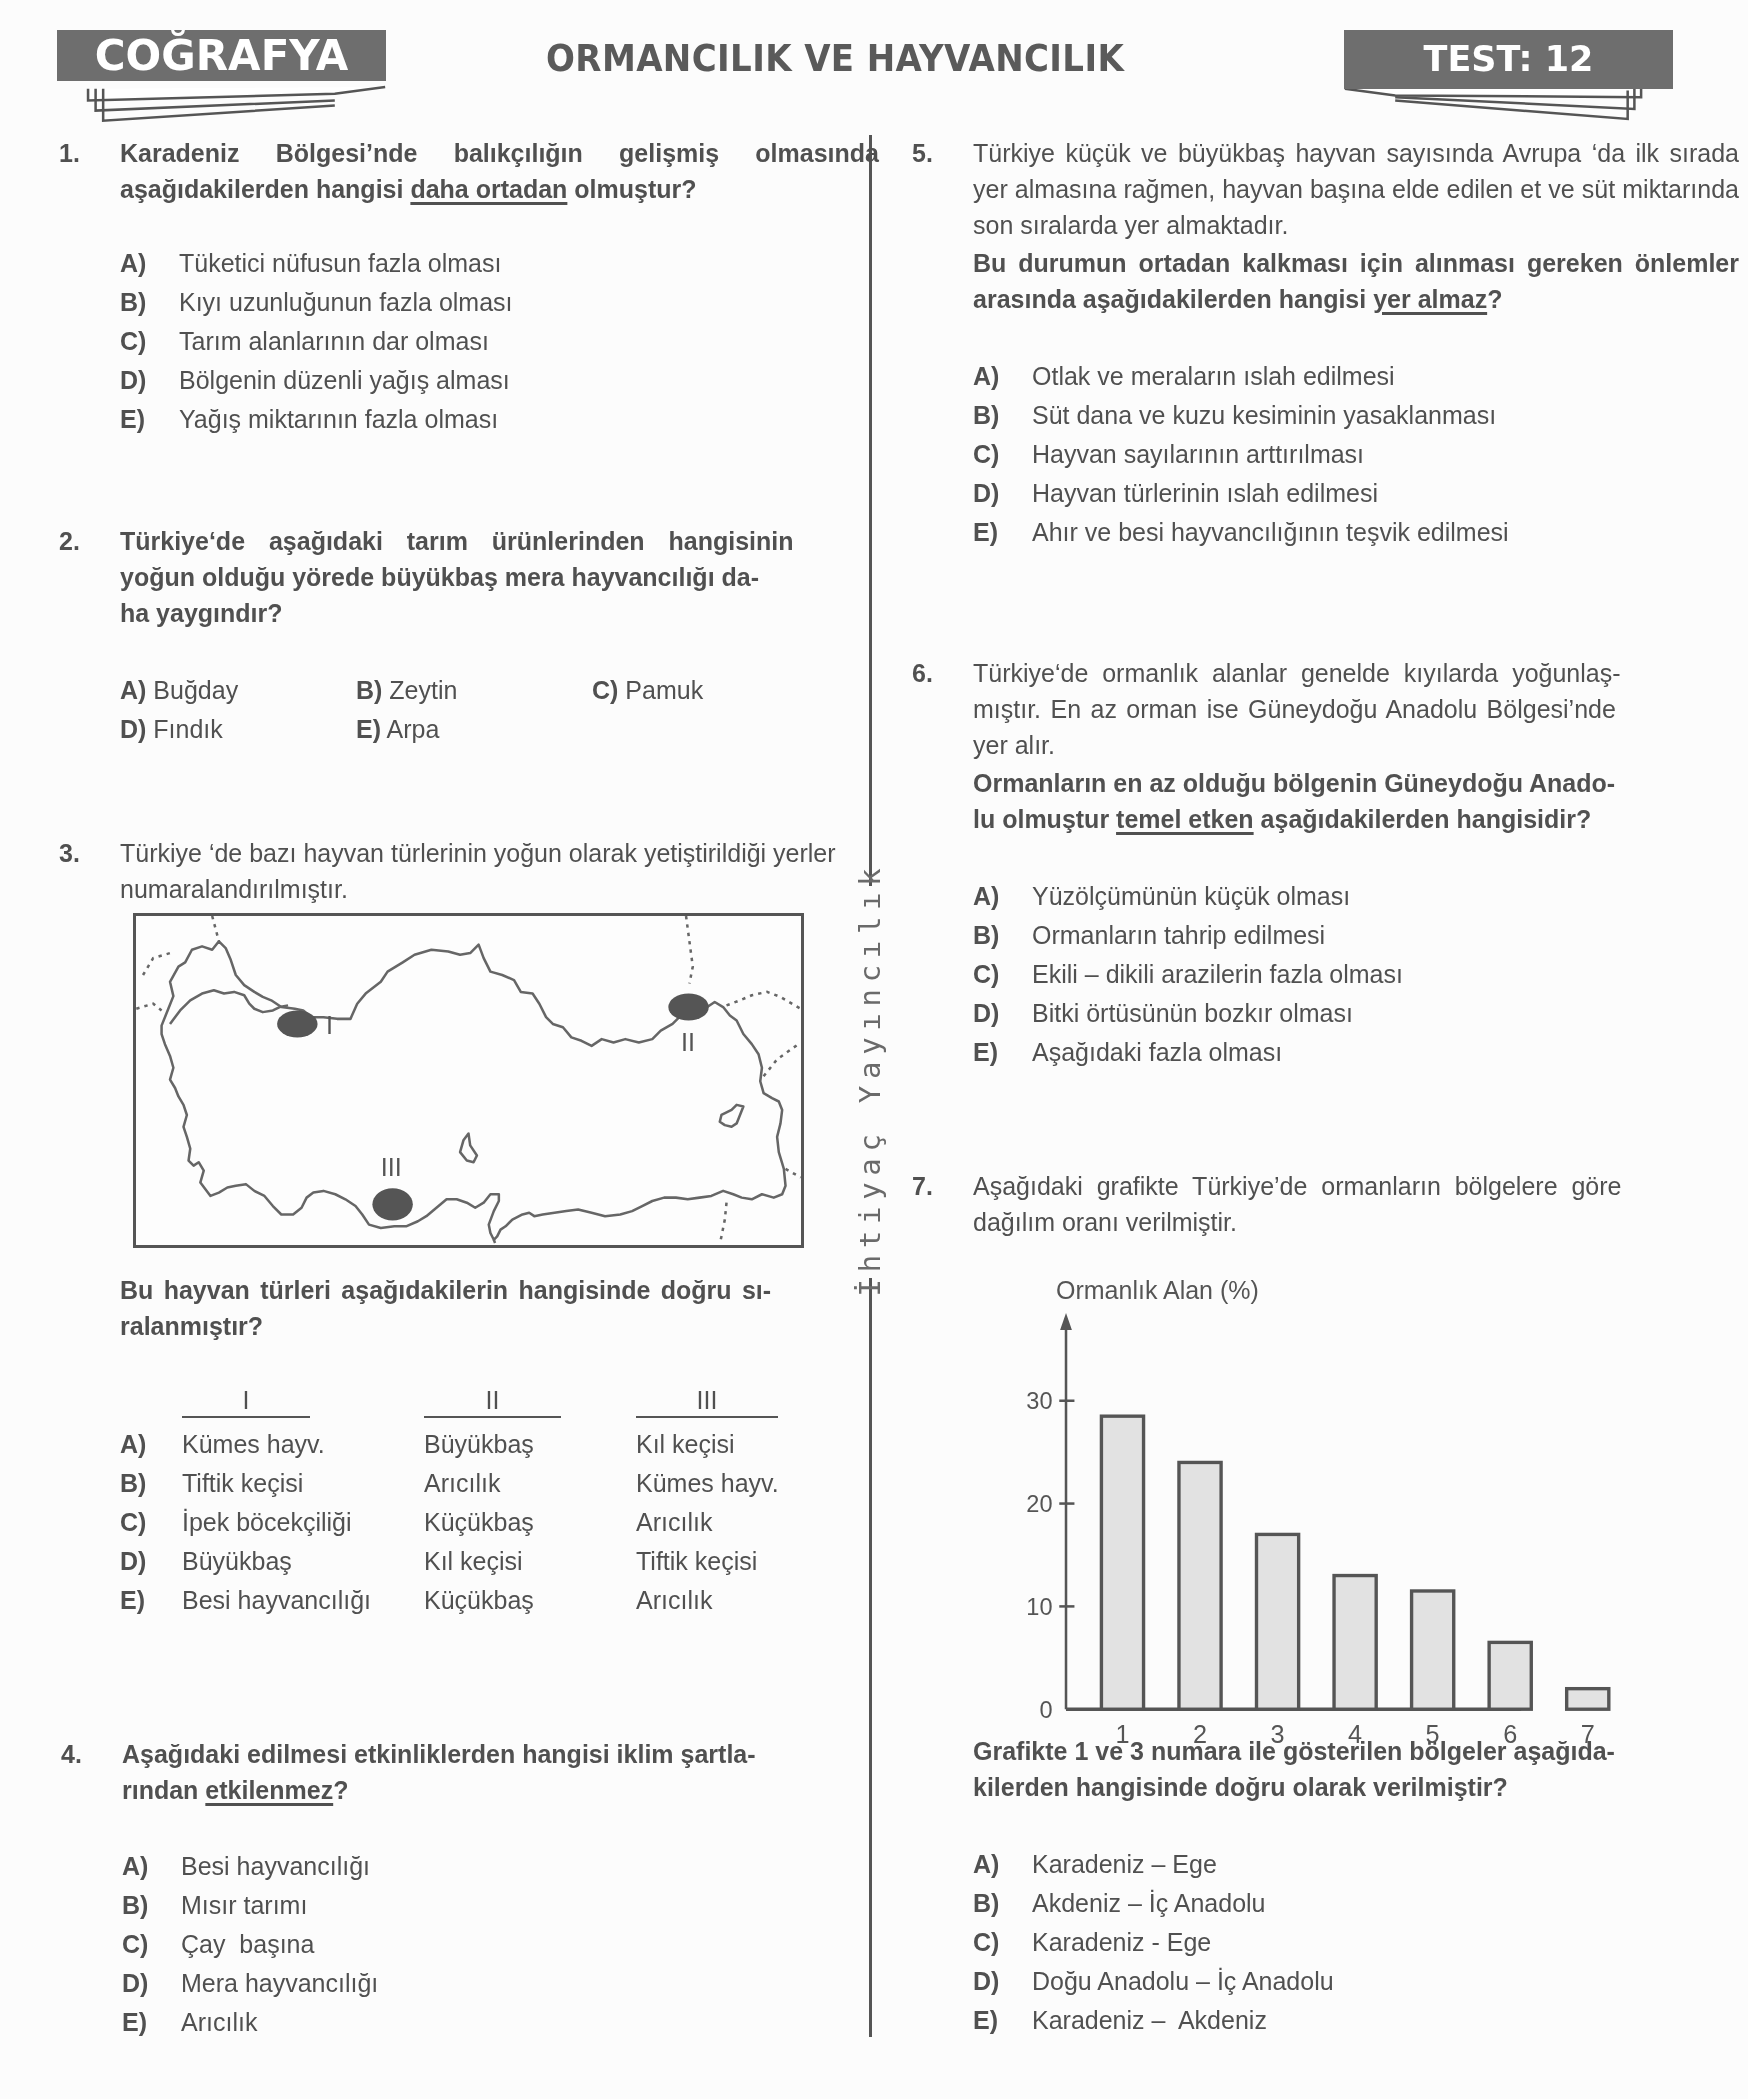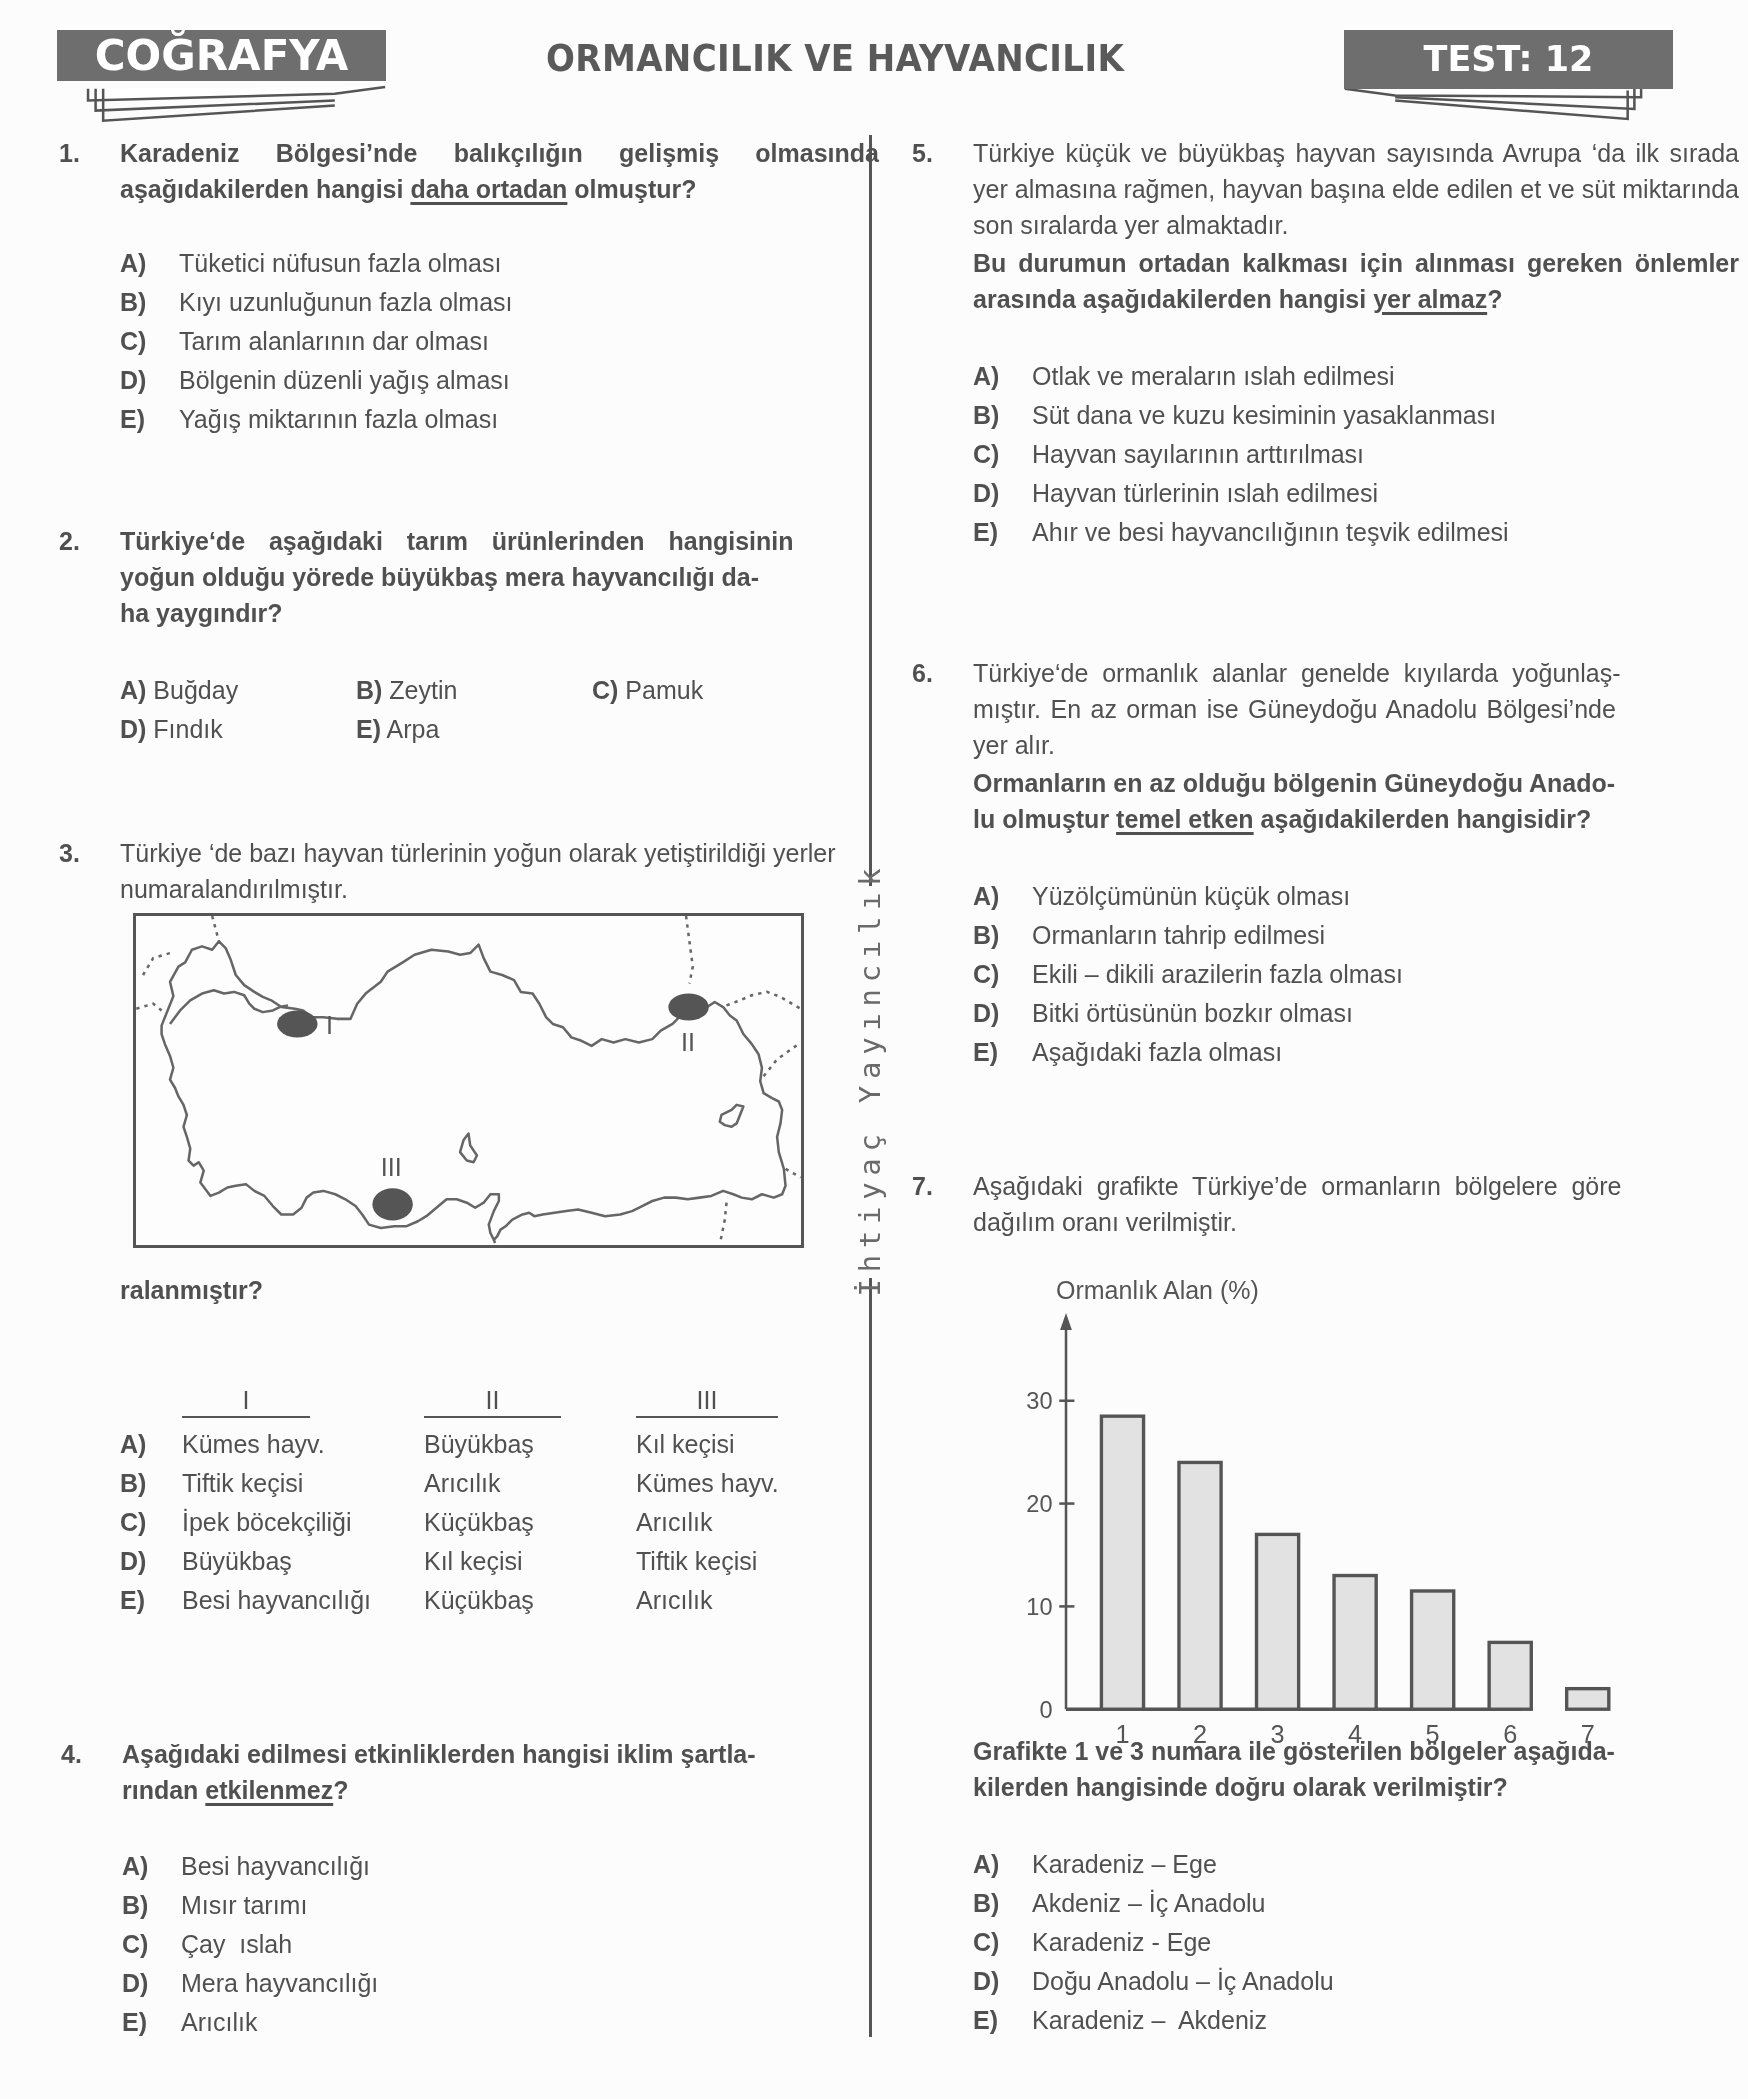--- a/index.html
+++ b/index.html
@@ -148,20 +148,21 @@
     <g fill="#555" font-family="Liberation Sans, sans-serif" font-size="30">
       <text x="225" y="140">I</text>
       <text x="646" y="160">II</text>
       <text x="290" y="308">III</text>
     </g>
   </svg>
 </div>
 
 <div class="q" style="left:59px; top:1272px; width:759px;">
   <div class="stem bold" style="left:61px; top:0; width:759px; text-align:left;">
+    <div style="white-space:pre; word-spacing:3.4px;">Bu hayvan türleri aşağıdakilerin hangisinde doğru sı-</div>
     <div style="white-space:pre;">ralanmıştır?</div>
   </div>
 </div>
 
 <div class="tbl" style="left:120px; top:1383px; width:675px;">
   <div class="hdrs">
     <div class="colh" style="left:62px; width:128px;">I</div>
     <div class="colh" style="left:304px; width:137px;">II</div>
     <div class="colh" style="left:516px; width:142px;">III</div>
   </div>
@@ -207,21 +208,21 @@
     <div class="opt">
         <span class="lt">A)</span>
         <span class="tx" style="white-space:pre;">Besi hayvancılığı</span>
       </div>
     <div class="opt">
         <span class="lt">B)</span>
         <span class="tx" style="white-space:pre;">Mısır tarımı</span>
       </div>
     <div class="opt">
         <span class="lt">C)</span>
-        <span class="tx" style="white-space:pre;">Çay  ıslah</span>
+        <span class="tx" style="white-space:pre;">Çay  başına</span>
       </div>
     <div class="opt">
         <span class="lt">D)</span>
         <span class="tx" style="white-space:pre;">Mera hayvancılığı</span>
       </div>
     <div class="opt">
         <span class="lt">E)</span>
         <span class="tx" style="white-space:pre;">Arıcılık</span>
       </div>
   </div>

